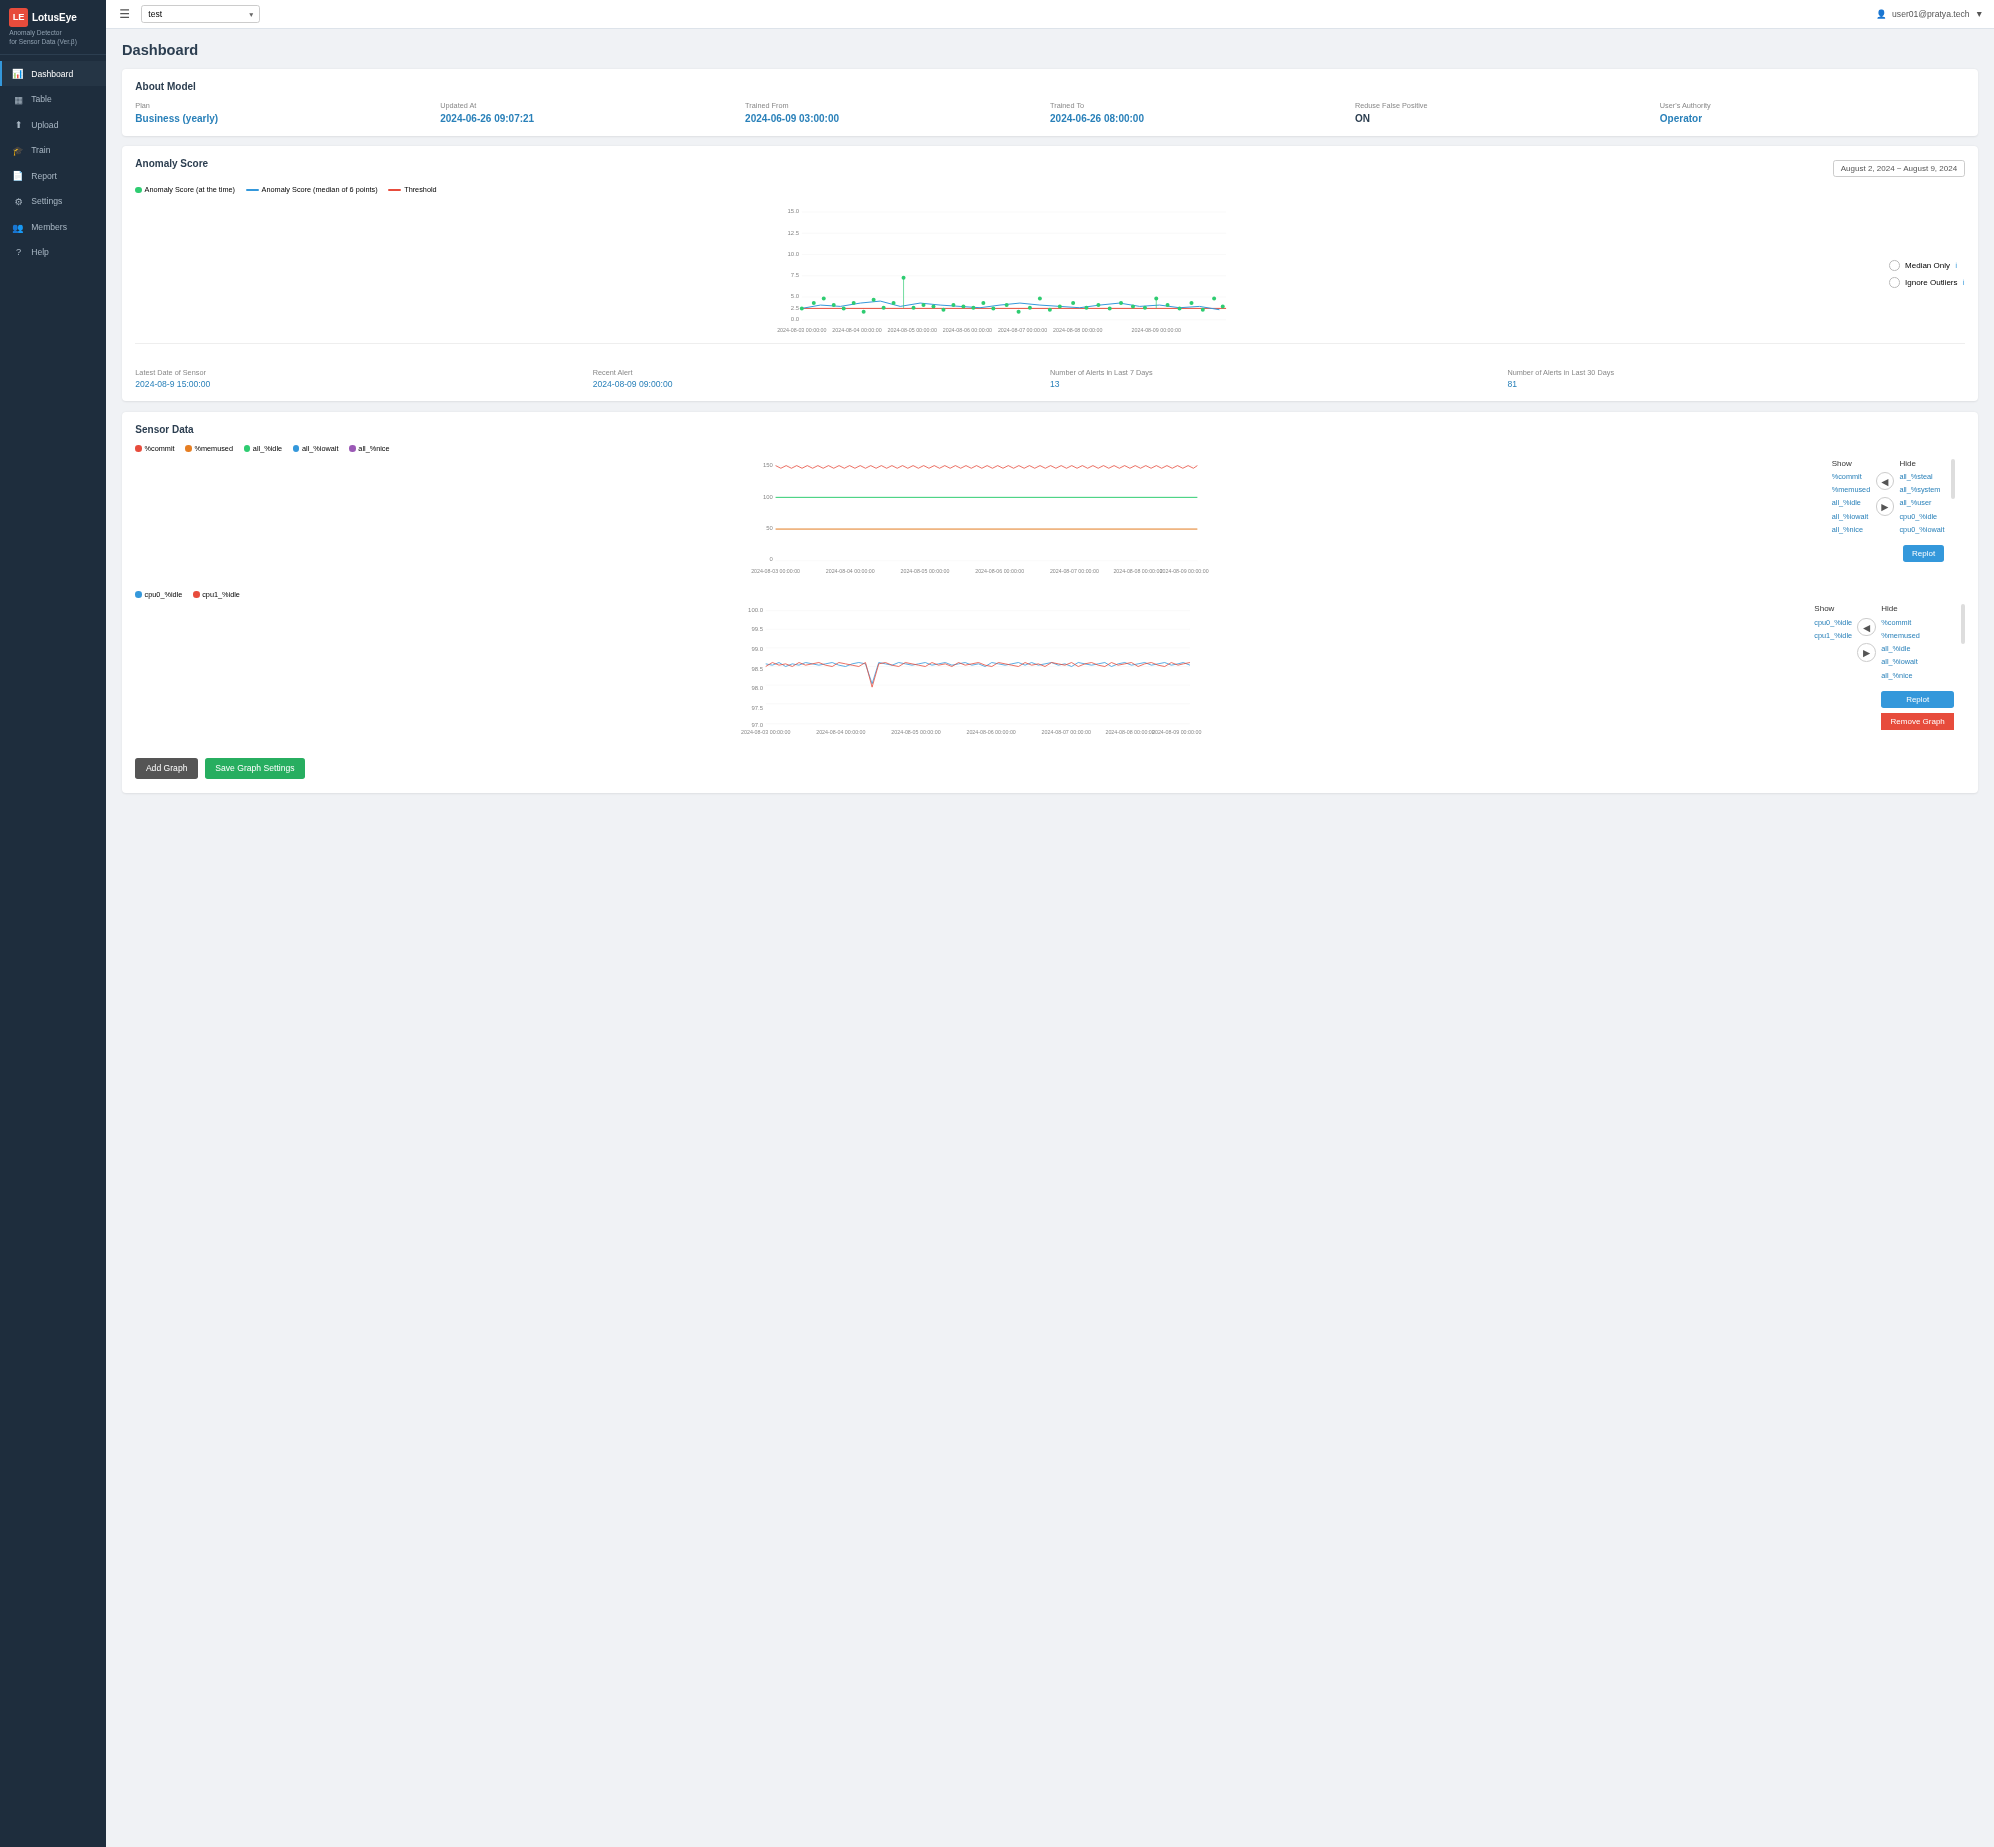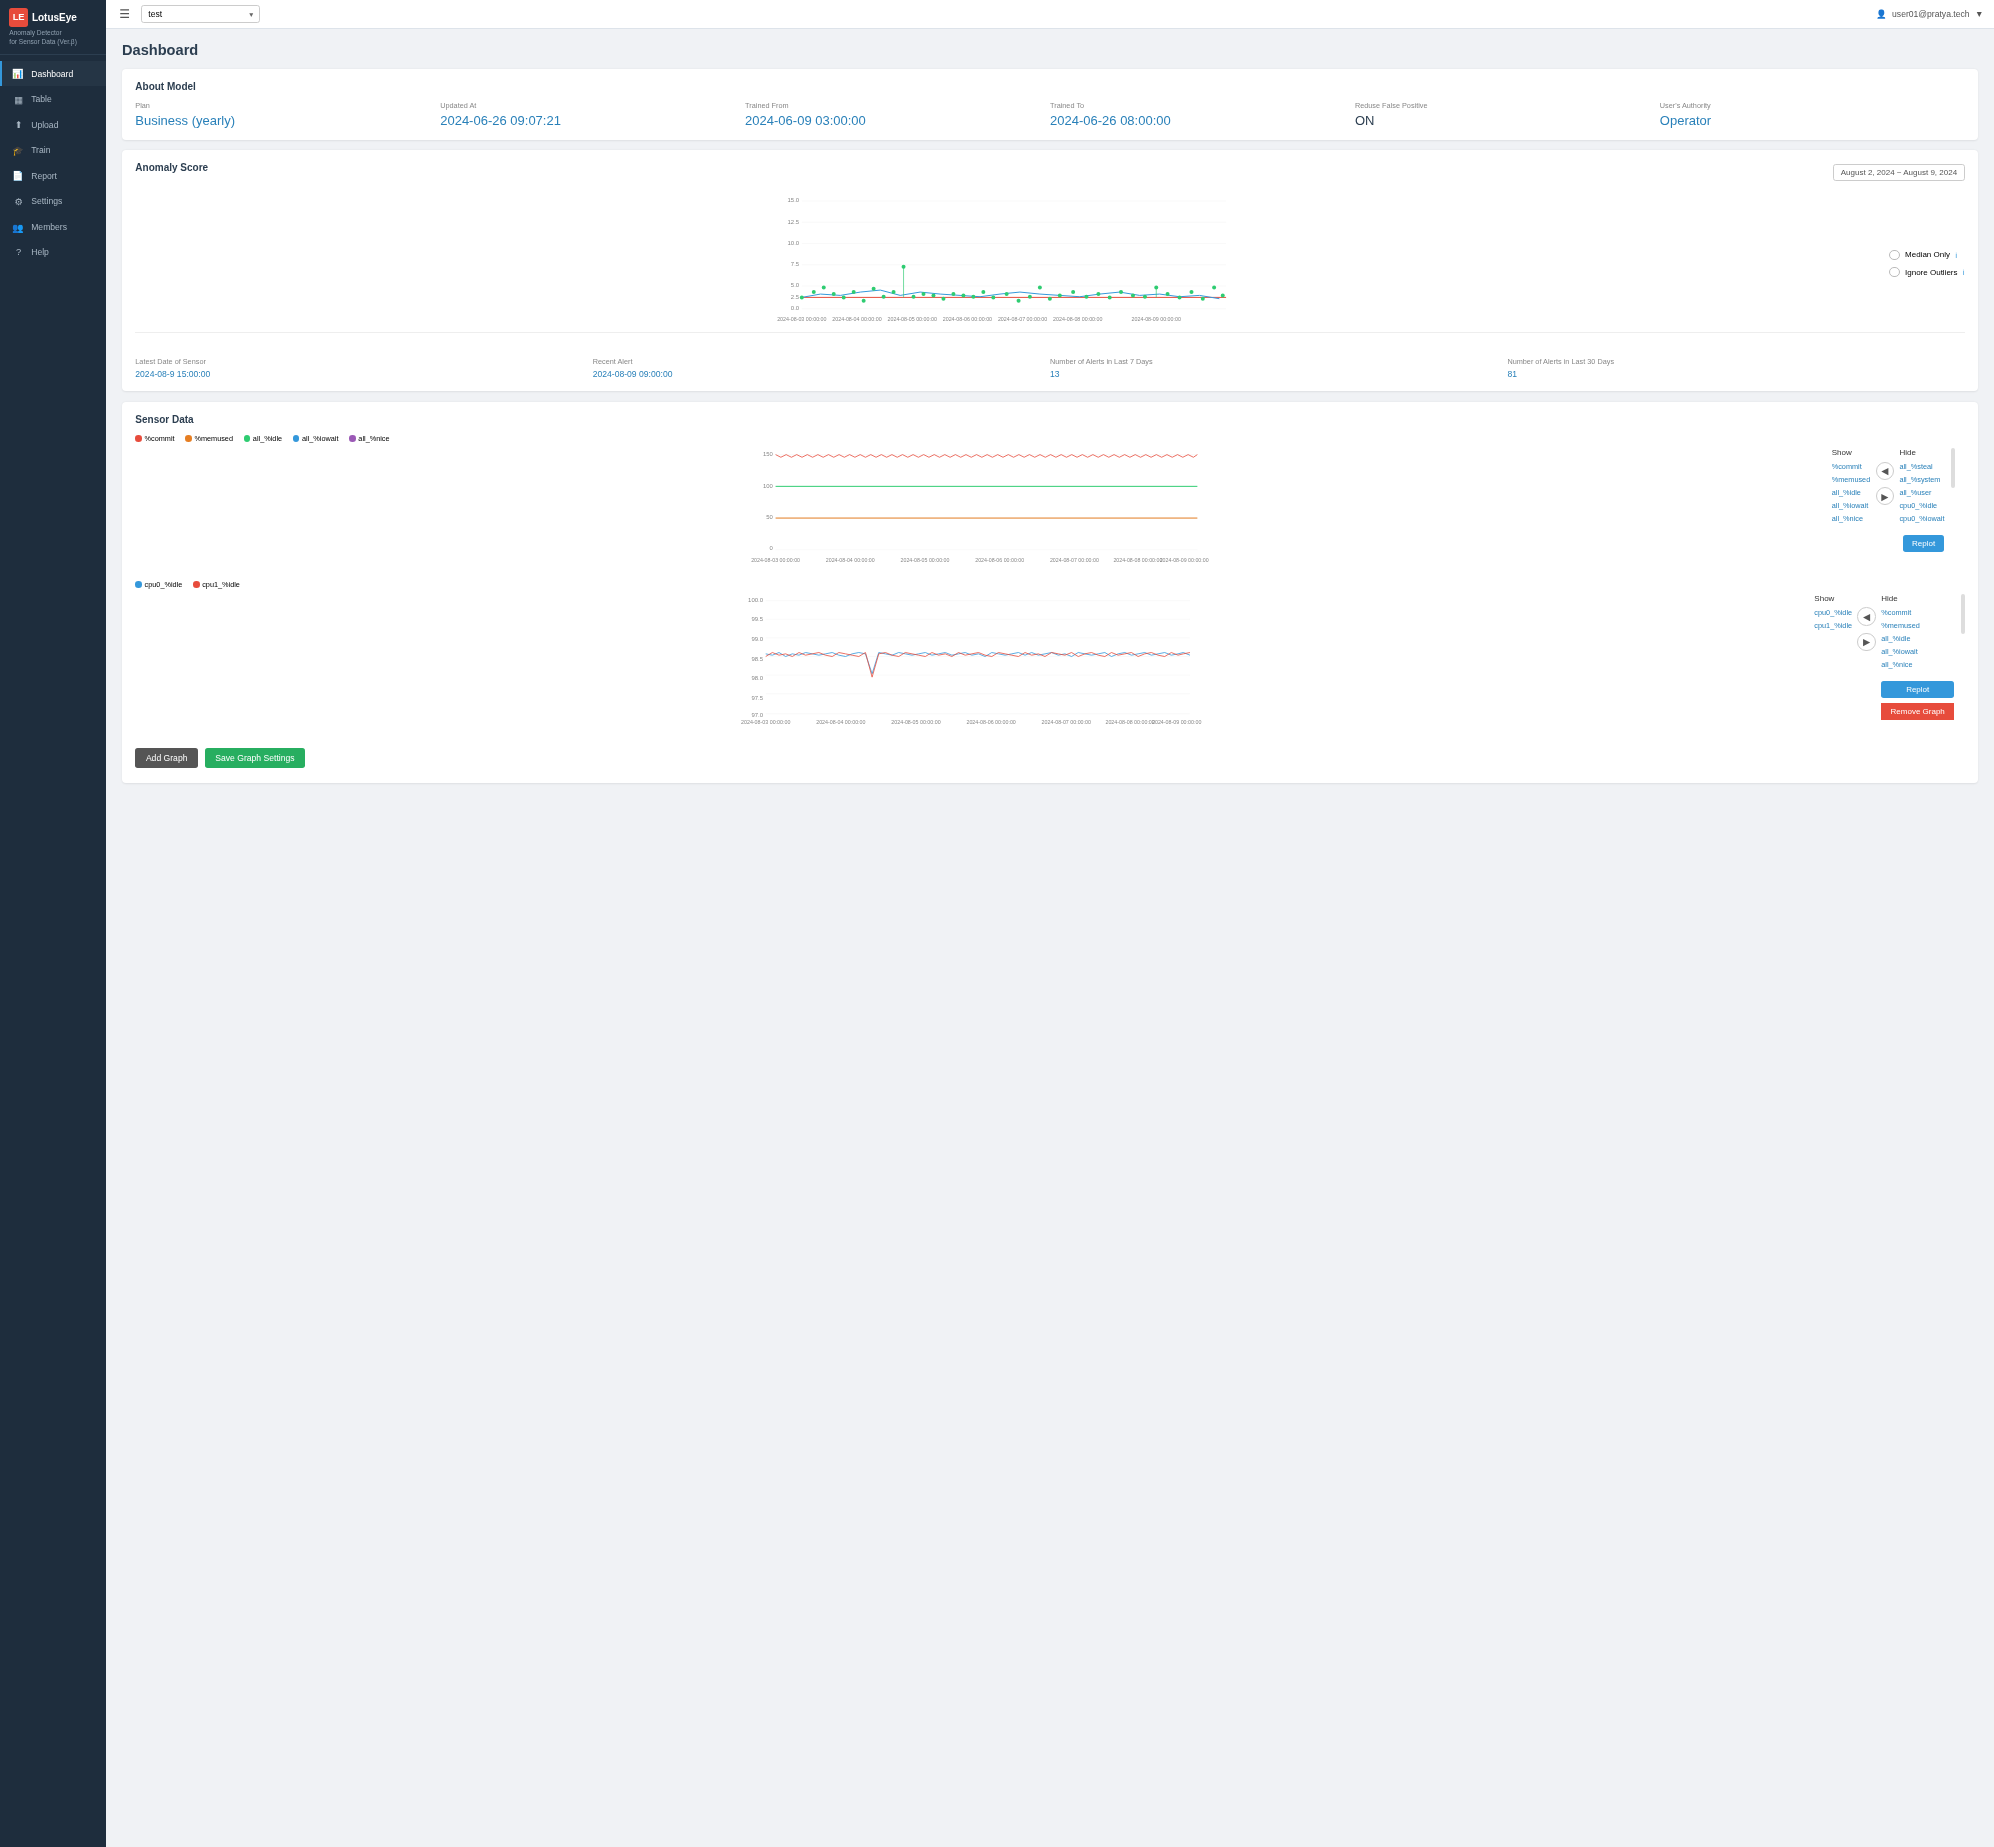--- a/index.html
+++ b/index.html
@@ -137,21 +137,21 @@
       margin-bottom: 9.3px;
     }
 
     
     .model-info-grid {
       display: flex;
       gap: 0;
     }
     .model-info-item { flex: 1; }
     .model-info-label { font-size: 7.3px; color: #888; margin-bottom: 2.7px; }
-    .model-info-value { font-size: 13px; color: #2980b9; font-weight: 400; }
+    .model-info-value { font-size: 10px; color: #2980b9; font-weight: 700; }
     .model-info-value.dark { color: #2c3e50; }
     .anomaly-header {
       display: flex;
       justify-content: space-between;
       align-items: center;
       margin-bottom: 6.6px;
       gap: 28px;
     }
     .date-range-btn {
       border: 0.7px solid #ccc;
@@ -380,20 +380,34 @@
         </div>
       </div>
     </div>
 
     <div class="card">
       <div class="anomaly-header">
         <div class="card-title">Anomaly Score</div>
         <button class="date-range-btn">August 2, 2024 ~ August 9, 2024</button>
       </div>
 
+      <div class="chart-legend">
+        <div class="legend-item">
+          <div class="legend-dot" style="background:#2ecc71;"></div>
+          <span>Anomaly Score (at the time)</span>
+        </div>
+        <div class="legend-item">
+          <div class="legend-line" style="background:#3498db;"></div>
+          <span>Anomaly Score (median of 6 points)</span>
+        </div>
+        <div class="legend-item">
+          <div class="legend-line" style="background:#e74c3c;"></div>
+          <span>Threshold</span>
+        </div>
+      </div>
       <div class="anomaly-chart-area">
         <div class="chart-wrapper">
           
           <svg width="100%" height="133" viewBox="0 0 680 200" style="font-size:13px">
 
             <text x="28" y="20" font-size="9" fill="#888" text-anchor="end">15.0</text>
             <text x="28" y="52" font-size="9" fill="#888" text-anchor="end">12.5</text>
             <text x="28" y="84" font-size="9" fill="#888" text-anchor="end">10.0</text>
             <text x="28" y="116" font-size="9" fill="#888" text-anchor="end">7.5</text>
             <text x="28" y="148" font-size="9" fill="#888" text-anchor="end">5.0</text>

